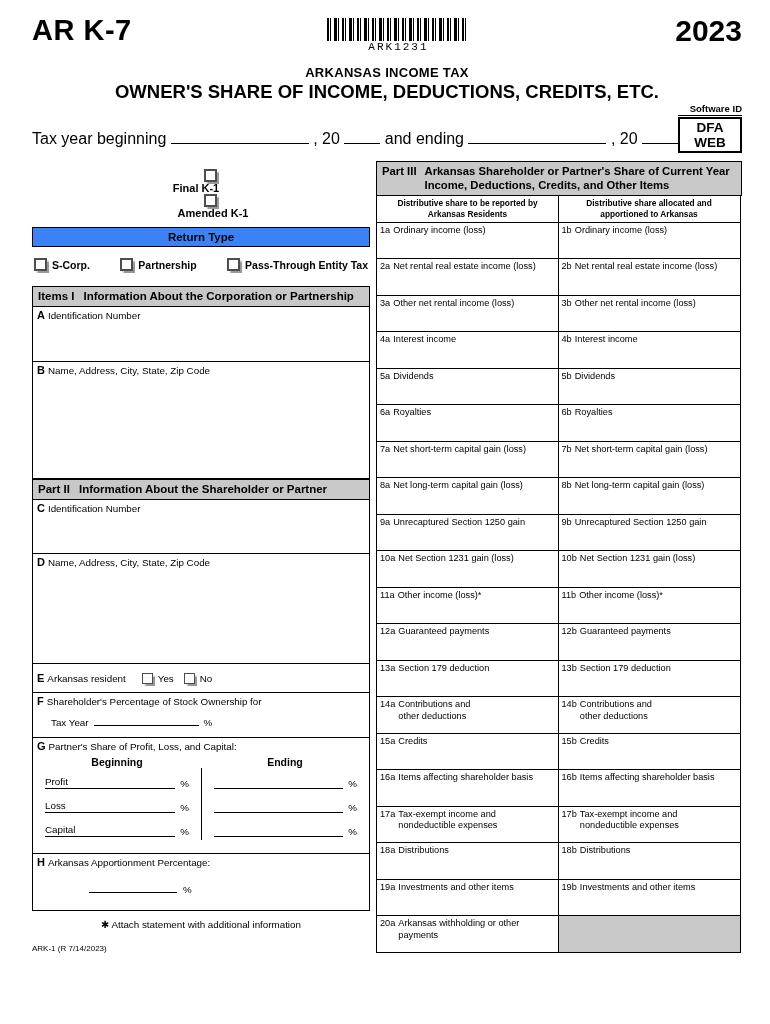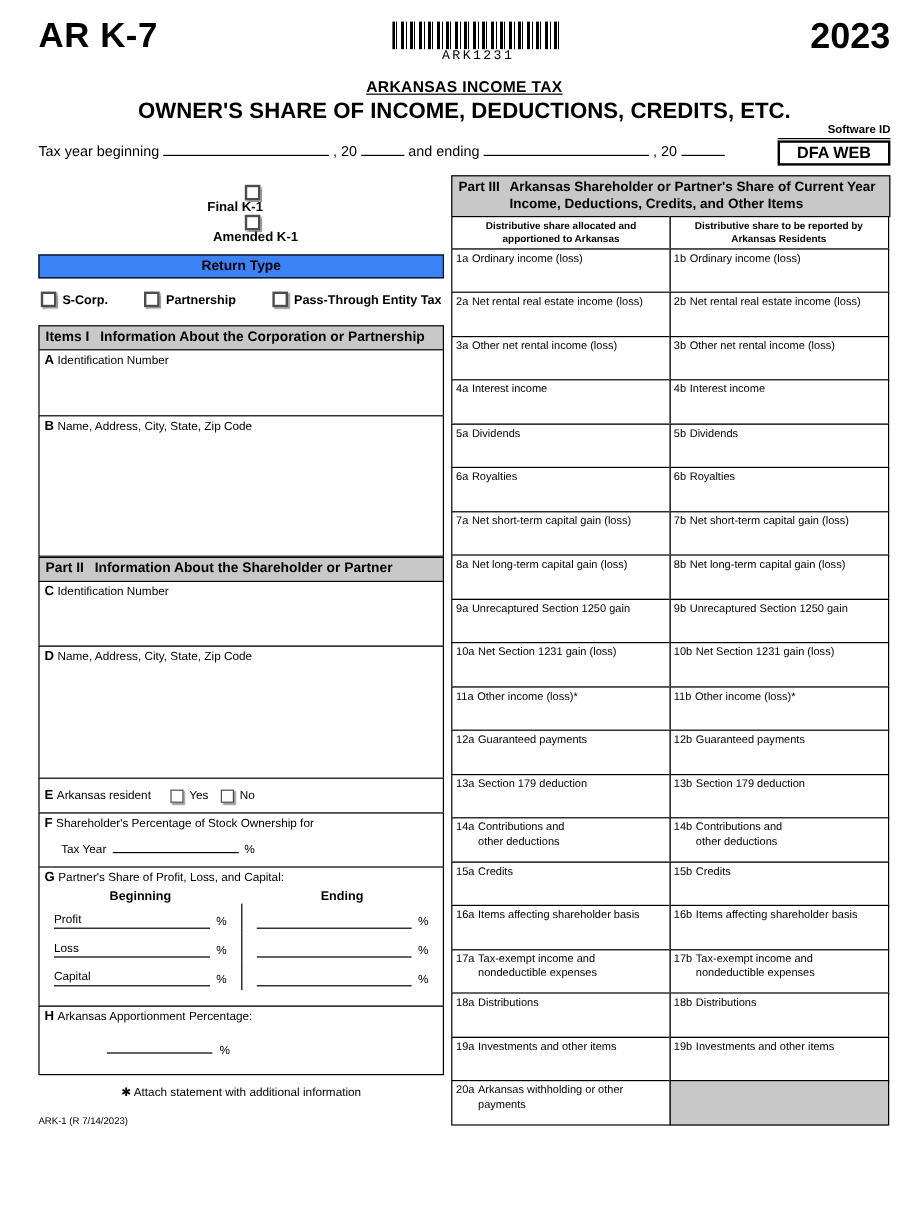--- a/index.html
+++ b/index.html
@@ -8,25 +8,25 @@
   .page { width:770px; height:1024px; background:#fff; position:relative; padding:14px 28px 6px 32px; overflow:hidden; }
 
   
   .top-row { display:flex; justify-content:space-between; align-items:flex-start; }
   .form-id { font-size:29px; font-weight:bold; letter-spacing:.5px; }
   .year { font-size:30px; font-weight:bold; }
   .barcode-wrap { text-align:center; margin-top:4px; padding-right:10px; }
   .barcode-bars { width:142px; height:23px; margin:0 auto;
     background:repeating-linear-gradient(90deg,#000 0 2px,#fff 2px 3px,#000 3px 4px,#fff 4px 7px,#000 7px 10px,#fff 10px 11px,#000 11px 12px,#fff 12px 15px); }
   .barcode-text { font-family:"Liberation Mono", monospace; font-size:11px; letter-spacing:2px; margin-top:0; }
-  .subtitle { text-align:center; font-weight:bold; font-size:13px; margin-top:12px; letter-spacing:.3px;text-decoration:underline; }
+  .subtitle { text-align:center; font-weight:bold; font-size:13px; margin-top:12px; letter-spacing:.3px; }
   .title { text-align:center; font-weight:bold; font-size:18.5px; margin-top:1px; }
 
   .meta-row { display:flex; justify-content:space-between; align-items:flex-end; margin-top:0; }
-  .taxyear { font-size:12px; padding-bottom:5px; white-space:nowrap; }
+  .taxyear { font-size:16px; padding-bottom:5px; white-space:nowrap; }
   .fill { display:inline-block; border-bottom:1px solid #000; height:10px; vertical-align:baseline; }
   .w140 { width:138px; } .w36 { width:36px; } .w105 { width:105px; } .w88 { width:88px; }
   .softid { width:94px; text-align:center; margin-bottom:0; }
   .softid-label { font-size:9.5px; font-weight:bold; text-align:right; border-bottom:1px solid #000; padding-bottom:1px; }
   .softid-box { border:2px solid #000; font-size:13.5px; font-weight:bold; padding:1px 2px; margin-top:1px; background:#fff; }
 
   
   .columns { display:flex; gap:6px; margin-top:8px; align-items:flex-start; }
   .left-col { flex:0 0 338px; width:338px; }
   .right-col { flex:1; }
@@ -243,22 +243,22 @@
       <div class="attach-note">✱ Attach statement with additional information</div>
       <div class="form-footer">ARK-1 (R 7/14/2023)</div>
     </div>
 
     <div class="right-col">
       <div class="p3-hdr">
         <span class="part-lbl">Part III</span>
         <span class="part-title">Arkansas Shareholder or Partner's Share of Current Year Income, Deductions, Credits, and Other Items</span>
       </div>
       <div class="p3-subhdr">
+        <div class="p3-subcell">Distributive share to be reported by Arkansas Residents</div>
         <div class="p3-subcell">Distributive share allocated and apportioned to Arkansas</div>
-        <div class="p3-subcell">Distributive share to be reported by Arkansas Residents</div>
       </div>
       <div>
           <div class="p3-row">
             <div class="p3-cell">
               <span class="num">1a</span>
               <span class="cell-label">Ordinary income (loss)</span>
             </div>
             <div class="p3-cell">
               <span class="num">1b</span>
               <span class="cell-label">Ordinary income (loss)</span>

